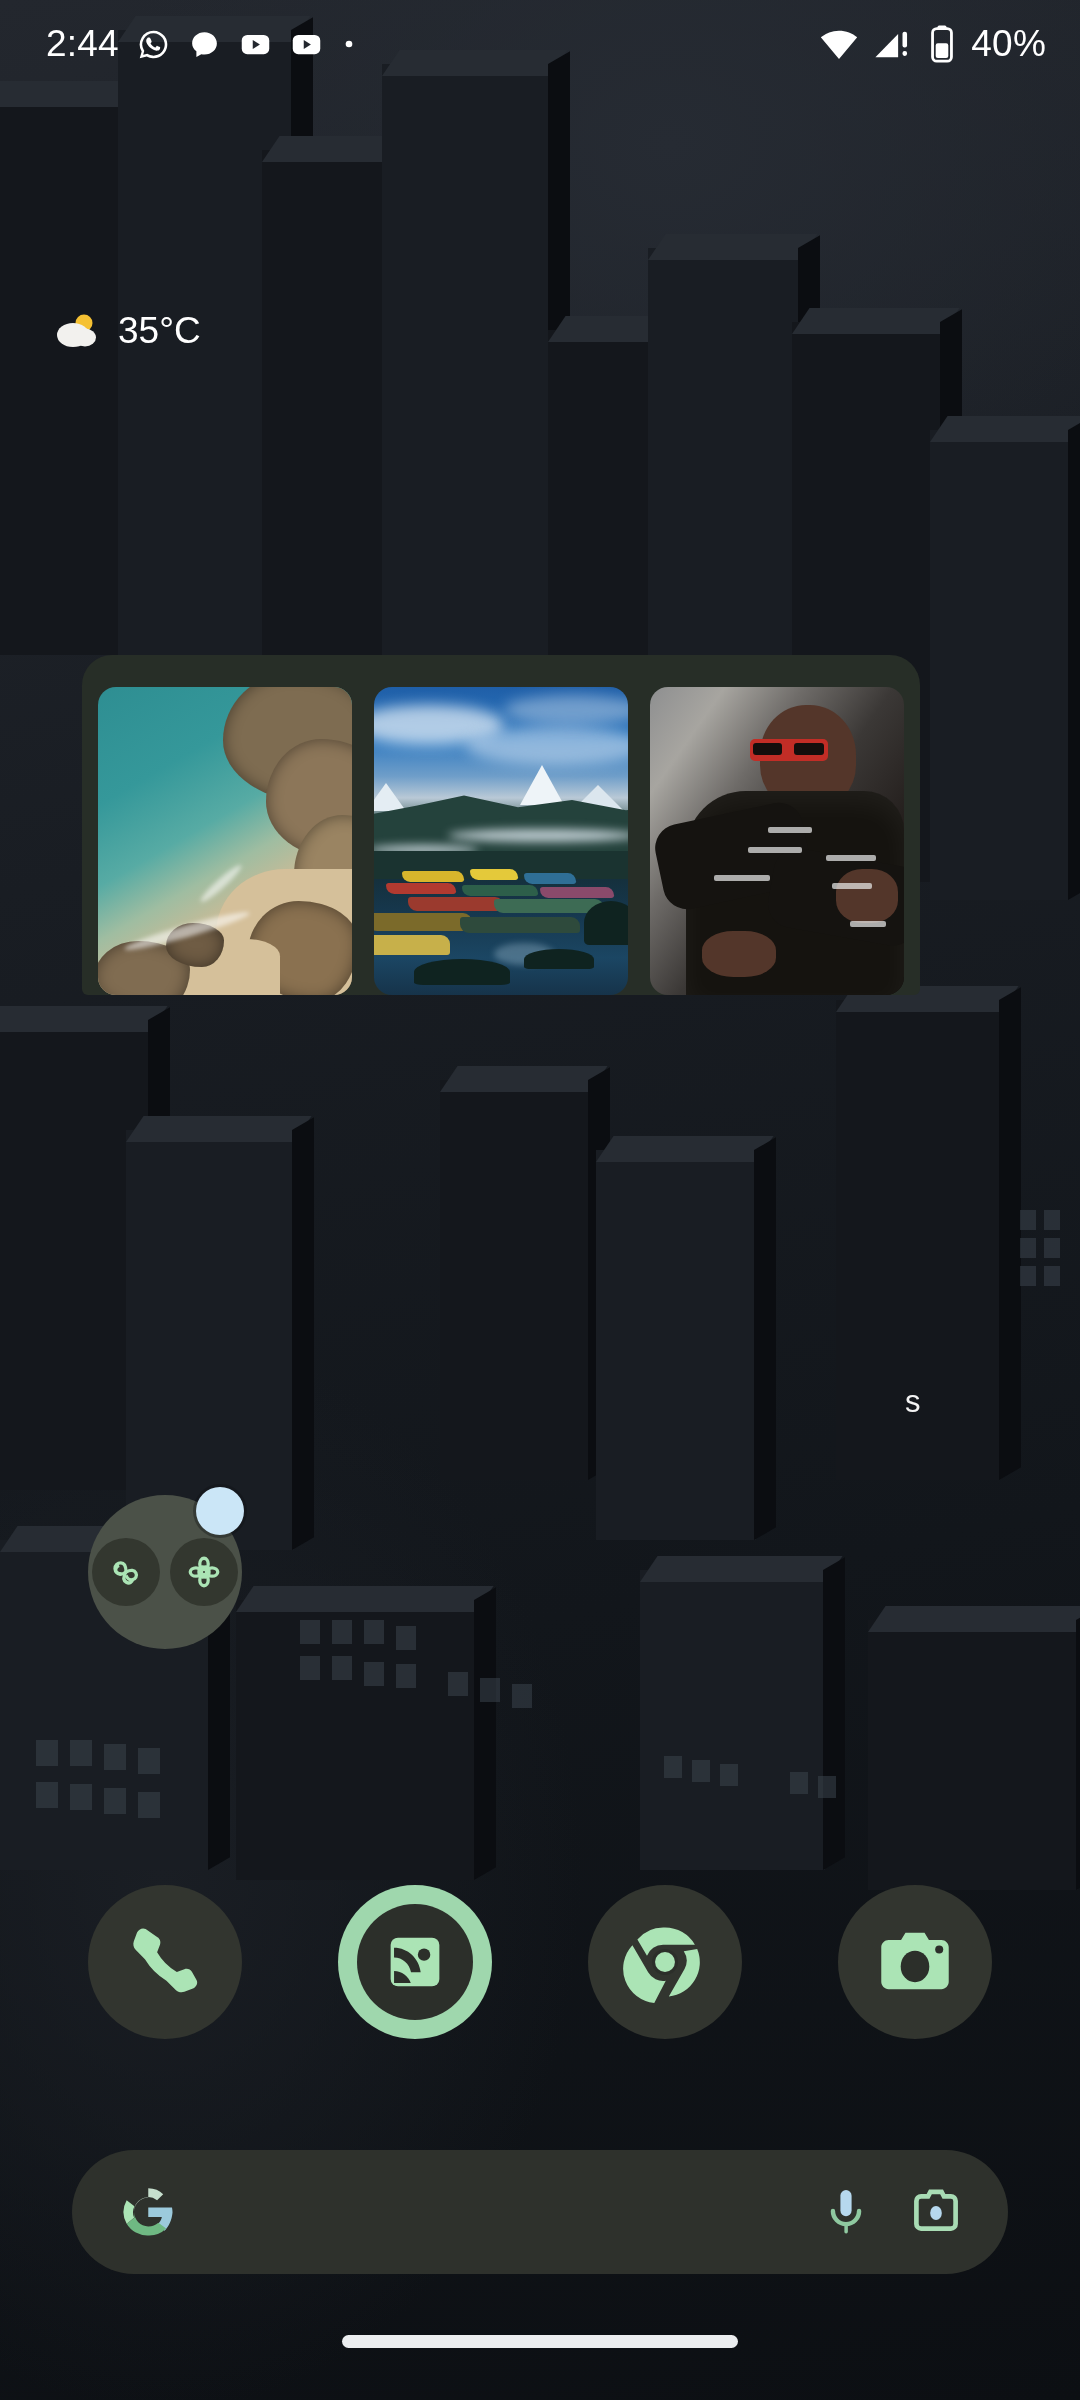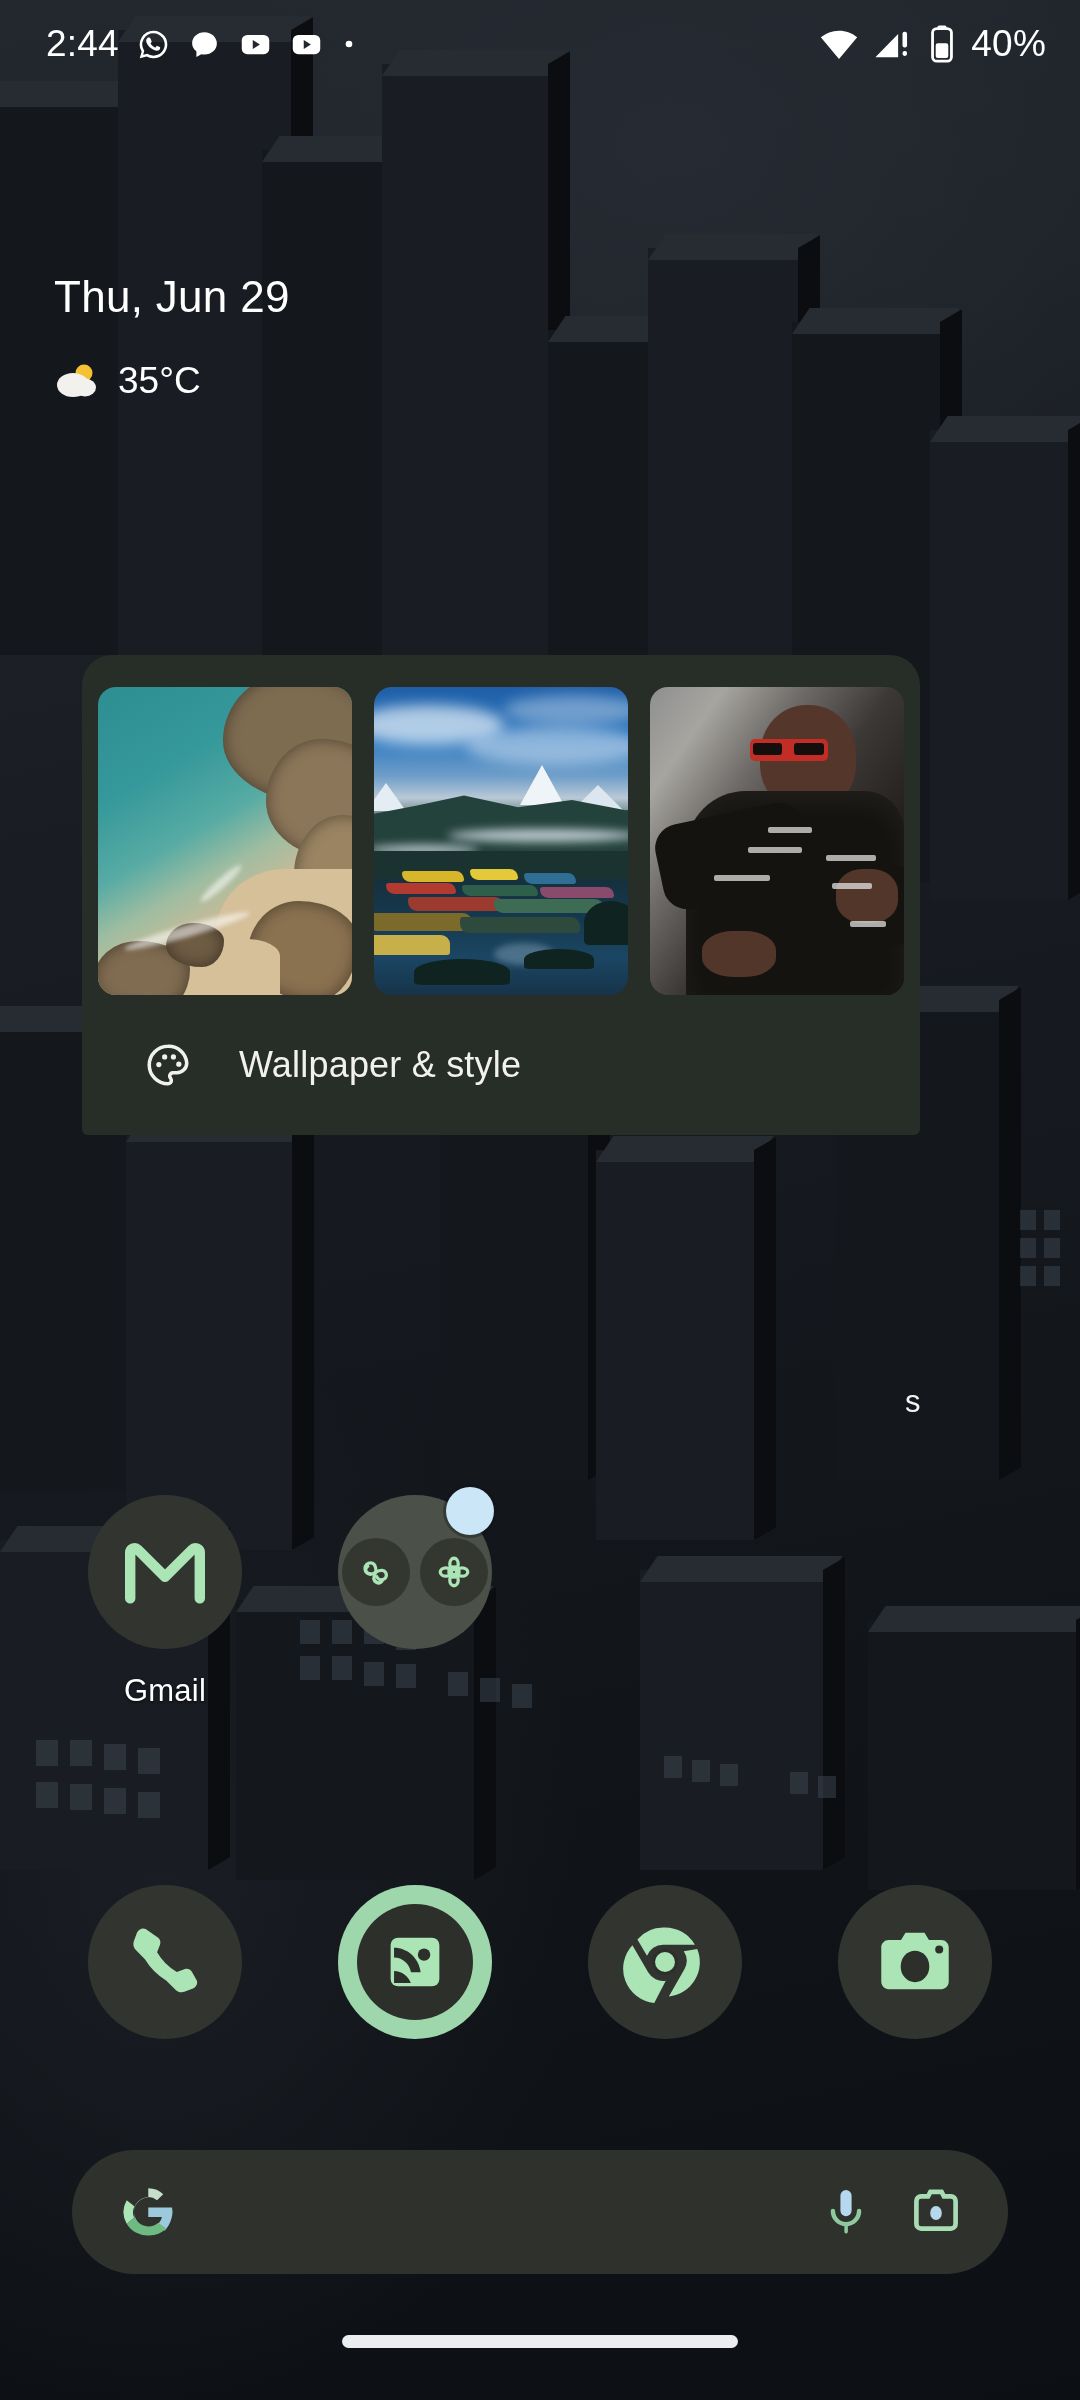--- a/index.html
+++ b/index.html
@@ -274,41 +274,32 @@
     <svg width="36" height="42" viewBox="0 0 16 24">
       <rect x="5.4" y="1.4" width="5.2" height="2" rx="1" fill="#fff"></rect>
       <rect x="2.6" y="3.2" width="10.8" height="18.6" rx="2.4" fill="none" stroke="#fff" stroke-width="1.6"></rect>
       <rect x="4.4" y="11.6" width="7.2" height="8.4" rx="1.2" fill="#fff"></rect>
     </svg>
     <span id="battpct">40%</span>
   </div>
 </div>
 
 <div id="smartspace">
-  <div id="ss-date">Thu, Jun 29</div>
   <div id="ss-weather">
     <svg width="46" height="40" viewBox="0 0 46 40">
       <circle cx="30" cy="12" r="8.5" fill="#f5c133"></circle>
       <ellipse cx="19" cy="24" rx="16" ry="12" fill="#f2f1ee"></ellipse>
       <ellipse cx="31" cy="26.5" rx="11" ry="9" fill="#f2f1ee"></ellipse>
     </svg>
     <span id="ss-temp">35°C</span>
   </div>
 </div>
 
 <div id="appgrid">
 
-  <div class="app">
-    <div class="appicon">
-      <svg width="96" height="96" viewBox="0 0 24 24">
-        <path fill="none" stroke="#abe4b5" stroke-width="2.6" stroke-linejoin="round" stroke-linecap="round" d="M3.3 18.6V7.2c0-1 1.2-1.5 1.9-.8L12 13.2l6.8-6.8c.7-.7 1.9-.2 1.9.8v11.4"></path>
-      </svg>
-    </div>
-    <div class="applabel">Gmail</div>
-  </div>
 
   <div class="app">
     <div class="appicon" id="folder-icon">
       <div id="folder-inner">
         <div class="folder-slot">
           <svg width="44" height="44" viewBox="0 0 24 24">
             <g fill="none" stroke="#abe4b5" stroke-width="1.8">
               <path d="M12 12c0-3.2-1-5-2.8-5S6 8.4 6 10.2 7.6 13 9.6 13"></path>
               <path d="M12 12c2.8-1.4 4.6-1 5.4.6.8 1.6-.2 3.2-1.8 3.6-1.6.4-3-.8-3.6-2.4"></path>
               <path d="M12 12c-1.6 2.6-1.4 4.6.2 5.6 1.6 1 3.2 0 3.4-1.8"></path>
@@ -401,32 +392,20 @@
         <div class="hand" style="left:186px; top:182px; width:62px; height:54px;"></div>
         <div class="mark" style="left:118px; top:140px; width:44px;"></div>
         <div class="mark" style="left:98px;  top:160px; width:54px;"></div>
         <div class="mark" style="left:176px; top:168px; width:50px;"></div>
         <div class="mark" style="left:64px;  top:188px; width:56px;"></div>
         <div class="mark" style="left:182px; top:196px; width:40px;"></div>
         <div class="mark" style="left:200px; top:234px; width:36px;"></div>
       </div>
 
     </div>
-    <div class="prow">
-      <span class="picon">
-        <svg width="50" height="50" viewBox="0 0 24 24">
-          <path fill="none" stroke="#f1f2ee" stroke-width="1.7" d="M12 3a9 9 0 1 0 0 18c.9 0 1.6-.7 1.6-1.6 0-.4-.2-.8-.4-1.1-.3-.3-.4-.6-.4-1 0-.9.7-1.6 1.6-1.6h1.9A4.7 4.7 0 0 0 21 11 8.7 8.7 0 0 0 12 3z"></path>
-          <circle cx="7.6" cy="11.8" r="1.25" fill="#f1f2ee"></circle>
-          <circle cx="10.4" cy="8.1" r="1.25" fill="#f1f2ee"></circle>
-          <circle cx="14.6" cy="8.1" r="1.25" fill="#f1f2ee"></circle>
-          <circle cx="17.2" cy="11.6" r="1.25" fill="#f1f2ee"></circle>
-        </svg>
-      </span>
-      <span class="ptext">Wallpaper &amp; style</span>
-    </div>
   </div>
 
 
 
 </div>
 
 <div id="dock">
   <div class="dockitem">
     <div class="dockicon">
       <svg width="86" height="86" viewBox="0 0 24 24">

